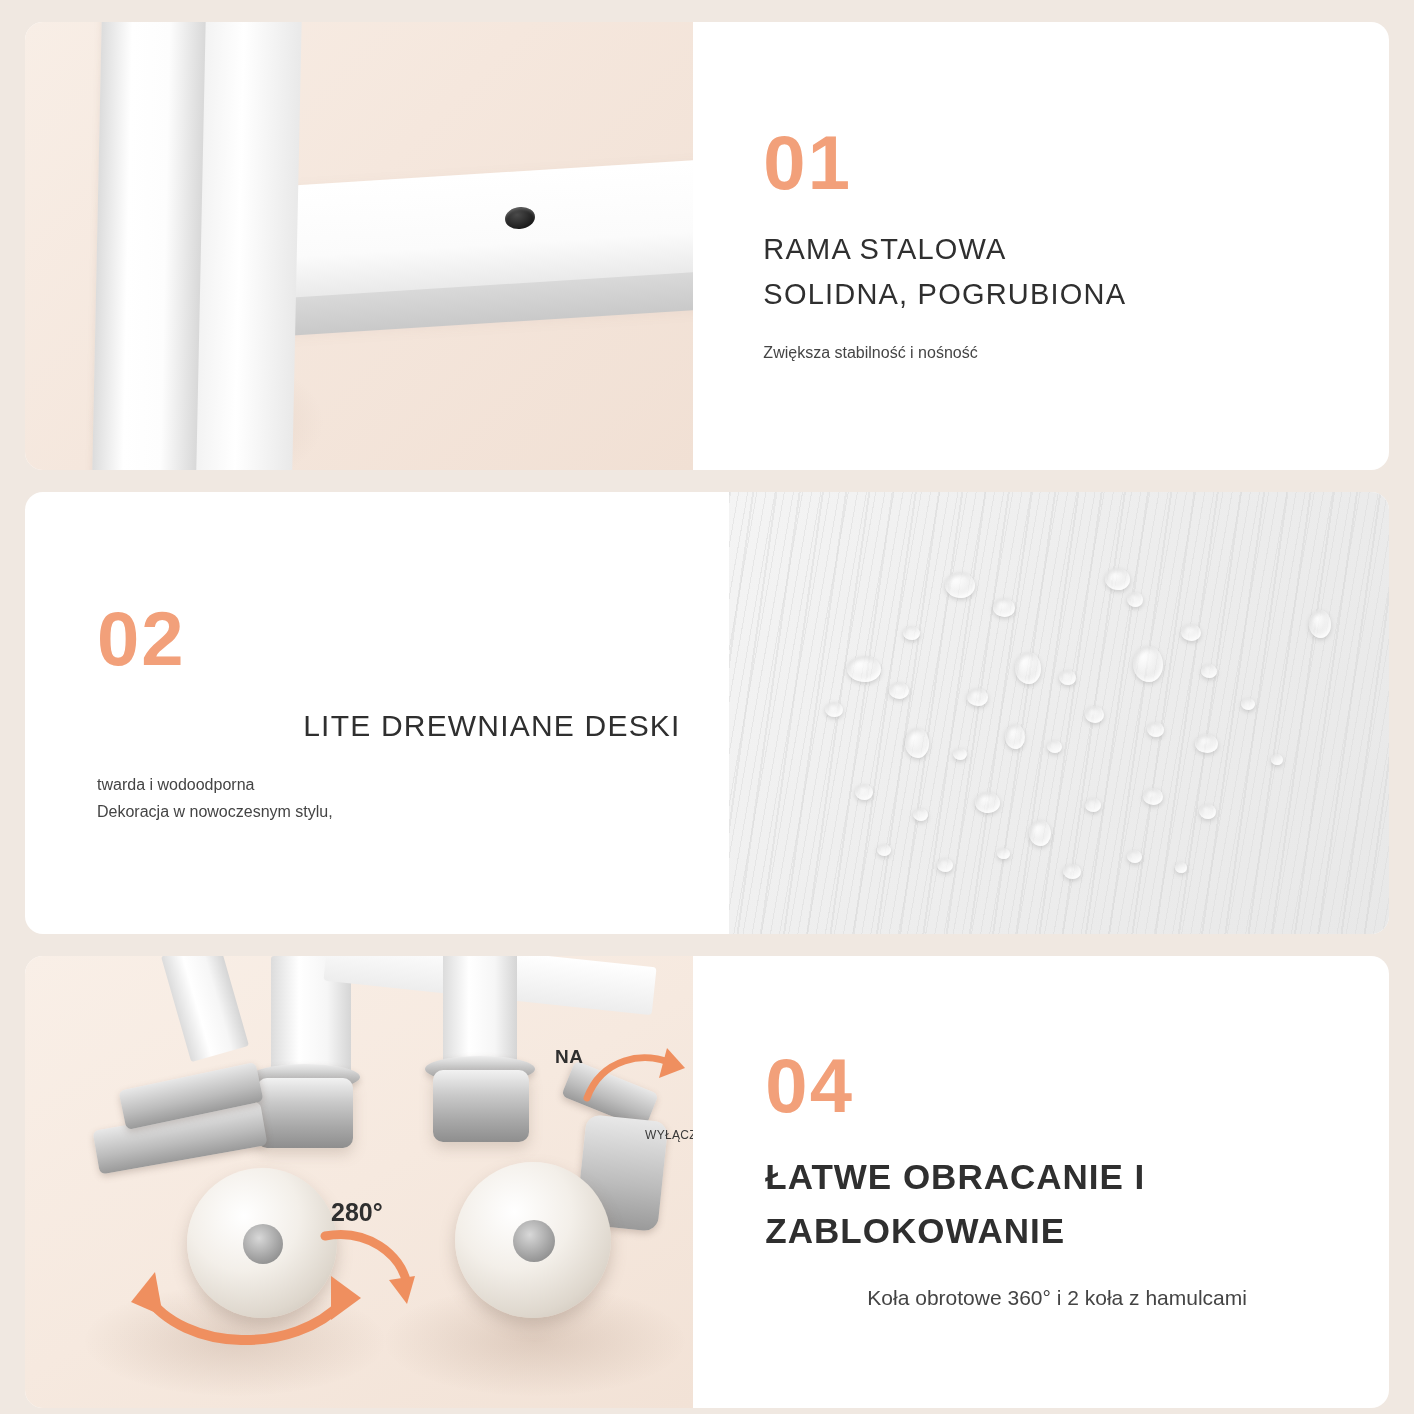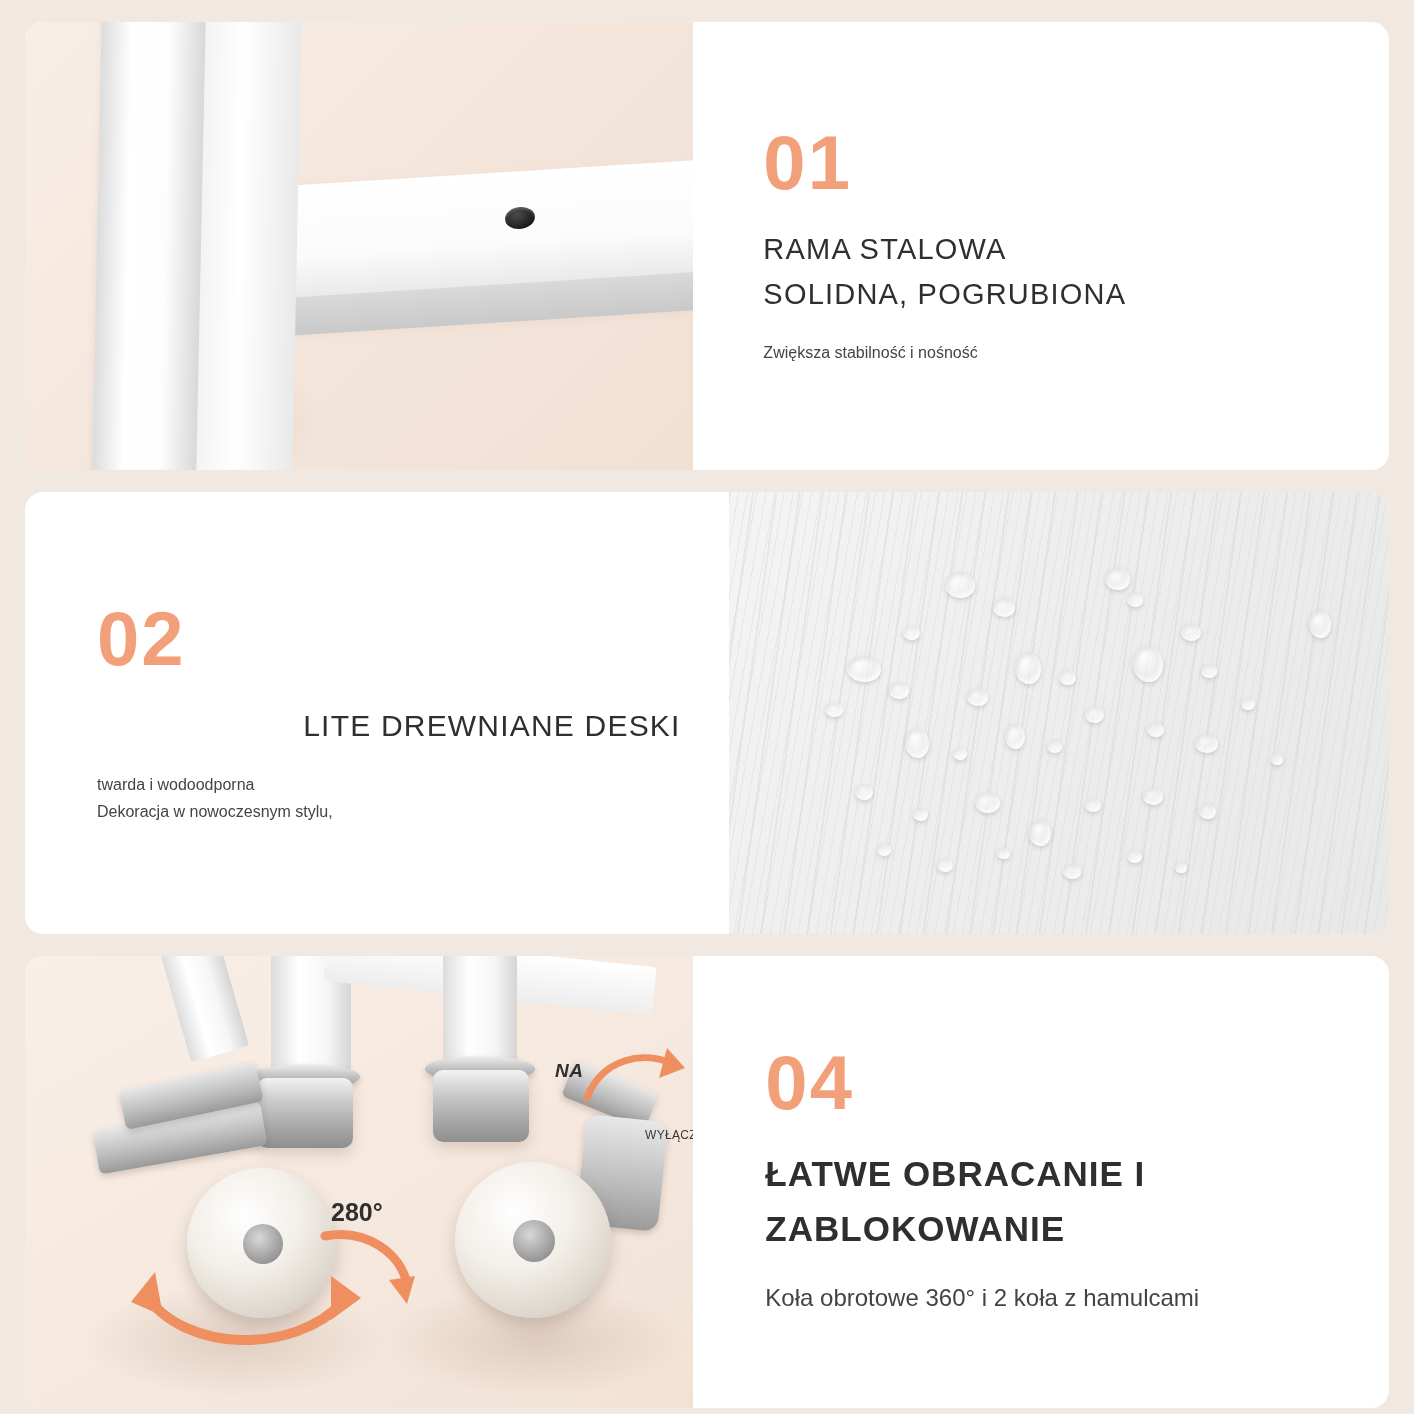--- a/index.html
+++ b/index.html
@@ -79,21 +79,21 @@
   .card-1 .text-half { padding-left: 70px; padding-right: 40px; }
   .card-1 .num { margin-top: 0; }
 
   
   .card-2 .text-half { padding-left: 72px; padding-right: 40px; }
   .card-2 .headline { font-size: 30px; text-align: right; }
 
   
   .card-3 .text-half { padding-left: 72px; padding-right: 40px; }
   .card-3 .headline { font-size: 35px; letter-spacing: 1px; font-weight: bold; }
-  .card-3 .sub { font-size: 24px; }
+  .card-3 .sub { font-size: 21px; text-align: center; }
 
   
   .frame-scene {
     position: absolute;
     inset: 0;
     background: linear-gradient(135deg, #f8eee6 0%, #f5e7dd 45%, #f1e0d4 100%);
   }
   .frame-vert {
     position: absolute;
     left: 72px;
@@ -355,21 +355,21 @@
         <div class="wheel-tire" style="left:162px; top:212px; width:150px; height:150px;"></div>
         <div class="wheel-hub" style="left:218px; top:268px; width:40px; height:40px;"></div>
 
         <div class="wheel-plate" style="left:400px; top:100px; width:110px;"></div>
         <div class="wheel-body" style="left:408px; top:114px; width:96px; height:72px;"></div>
         <div class="brake-lever" style="left:540px; top:120px; width:90px; height:38px; transform:rotate(22deg);"></div>
         <div class="brake-lever" style="left:556px; top:162px; width:82px; height:110px; transform:rotate(6deg); border-radius:14px;"></div>
         <div class="wheel-tire" style="left:430px; top:206px; width:156px; height:156px;"></div>
         <div class="wheel-hub" style="left:488px; top:264px; width:42px; height:42px;"></div>
 
-        <div class="arrow-label" style="left:530px; top:104px;font-style:italic;">NA</div>
+        <div class="arrow-label" style="left:530px; top:90px;">NA</div>
         <div class="arrow-label-sm" style="left:620px; top:172px;">WYŁĄCZONY</div>
         <div class="deg-label" style="left:306px; top:242px;">280°</div>
 
         <svg class="arrow" style="left:556px; top:86px; width:120px; height:80px;" viewBox="0 0 120 80">
           <path d="M6 56 C20 18, 62 6, 96 24" stroke="#ef8f5f" stroke-width="7" fill="none" stroke-linecap="round"></path>
           <path d="M86 6 L104 26 L78 36 Z" fill="#ef8f5f"></path>
         </svg>
 
         <svg class="arrow" style="left:290px; top:262px; width:110px; height:90px;" viewBox="0 0 110 90">
           <path d="M10 18 C52 10, 86 36, 92 66" stroke="#ef8f5f" stroke-width="9" fill="none" stroke-linecap="round"></path>

